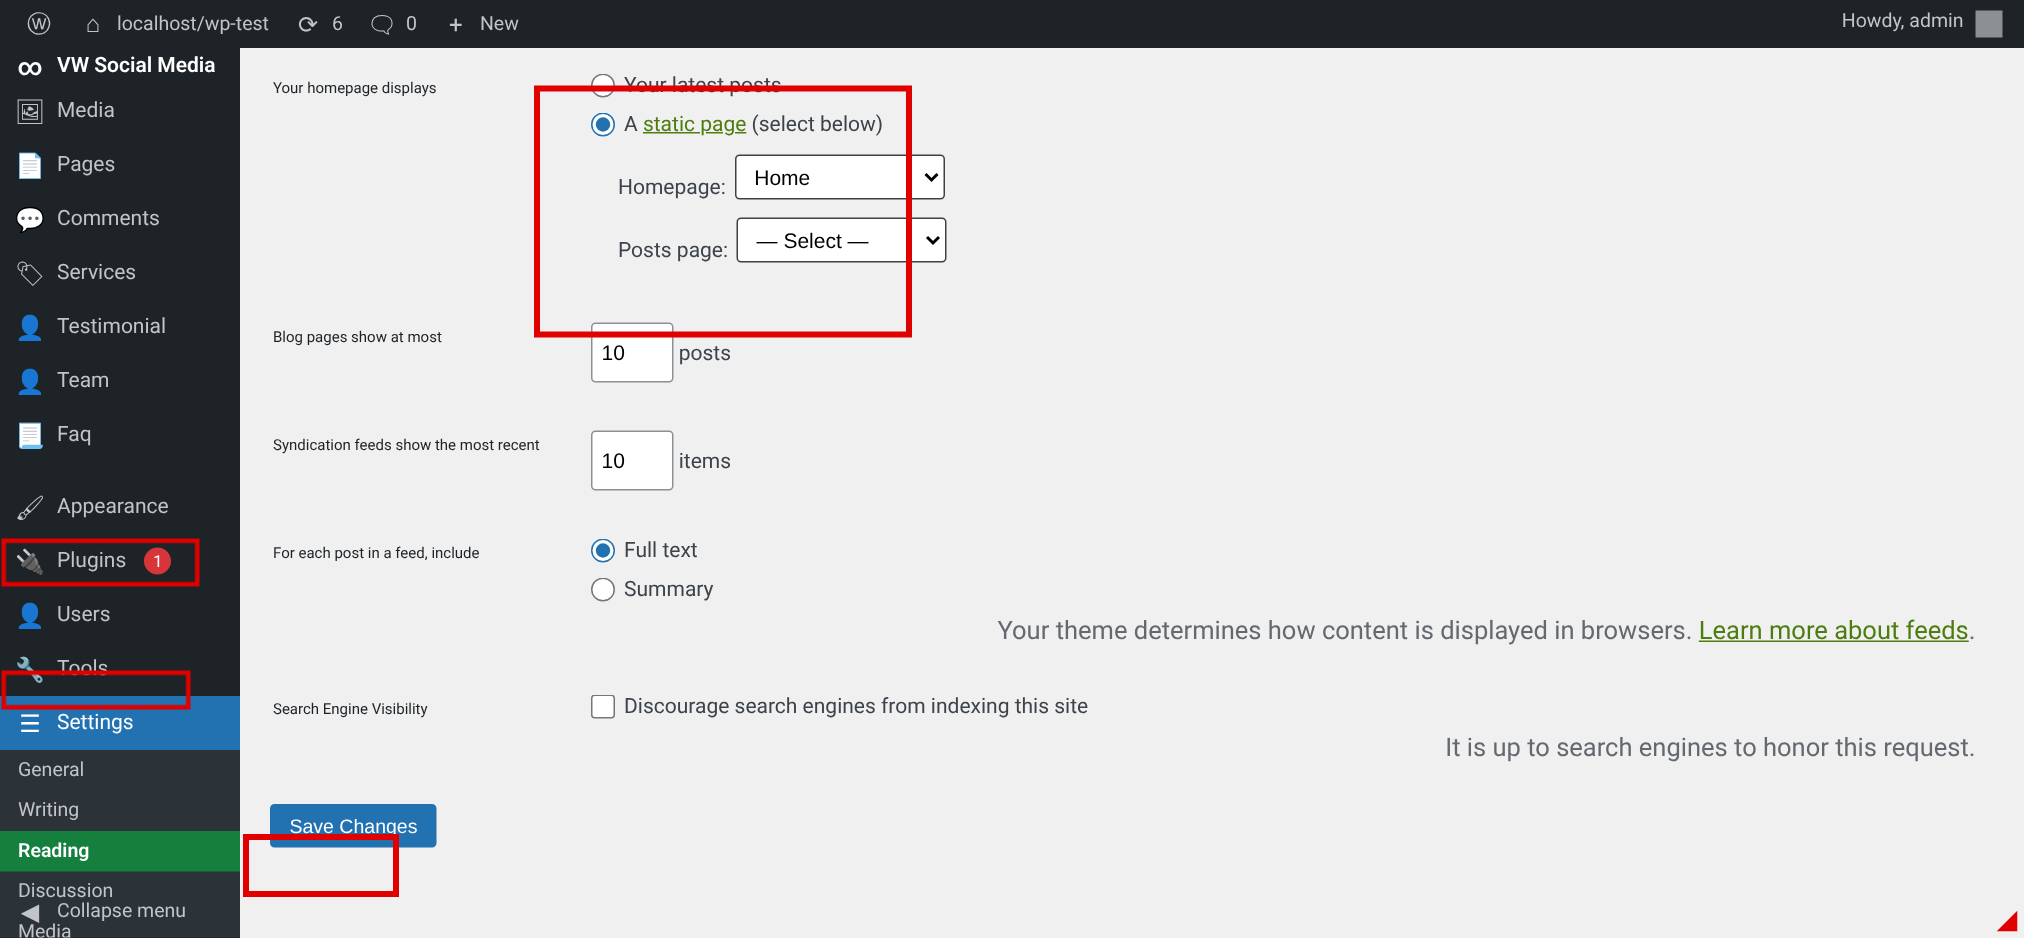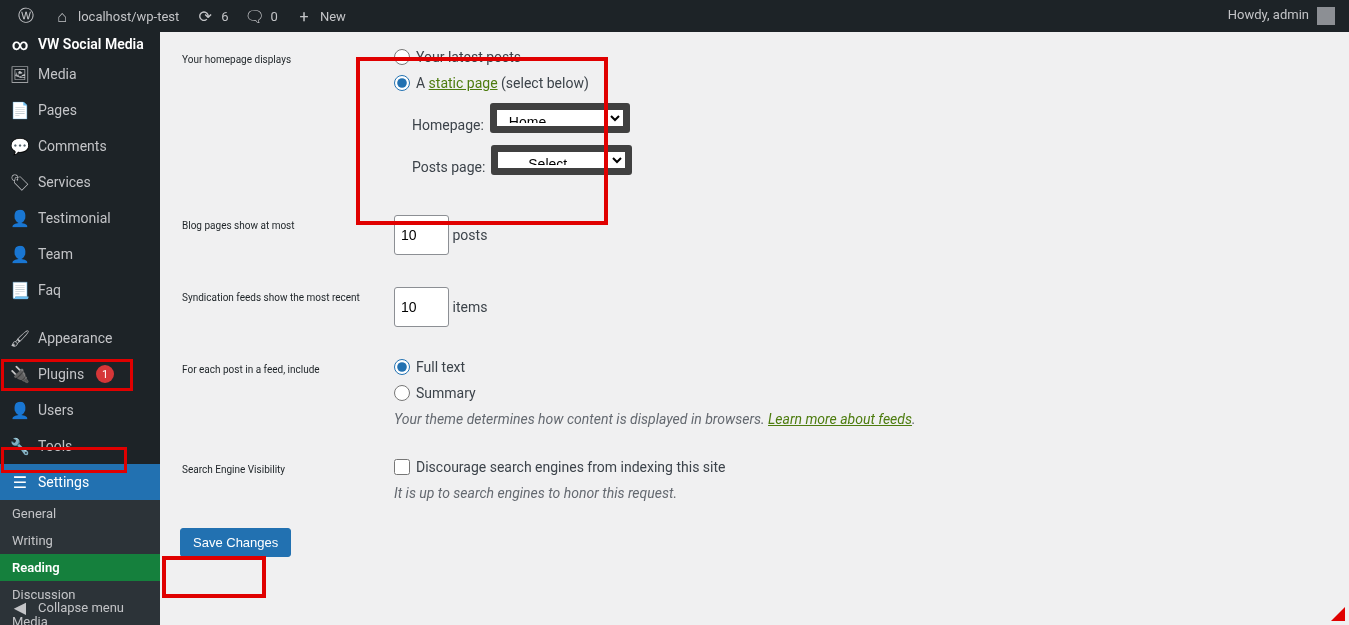--- a/index.html
+++ b/index.html
@@ -31,23 +31,23 @@
   
   .content { position: absolute; left: 160px; top: 32px; right: 0; bottom: 0; background: #f0f0f1; padding: 0 20px 20px 20px; overflow: hidden; }
   .form-table { width: 100%; }
   .form-table tr > th { text-align: left; vertical-align: top; width: 200px; padding: 20px 10px 20px 0; font-weight: 400; color: #1d2327; font-size: 10px; }
   .form-table tr > td { vertical-align: top; padding: 15px 10px; font-size: 14px; color: #3c434a; }
   .radio-row { display: flex; align-items: center; gap: 6px; margin-bottom: 10px; }
   input[type=radio] { width: 16px; height: 16px; accent-color: #2271b1; }
   input[type=checkbox] { width: 16px; height: 16px; accent-color: #2271b1; }
   a.link { color: #4d7c0f; text-decoration: underline; }
   .subfield { display: flex; align-items: flex-end; gap: 6px; margin: 12px 0 8px 18px; }
-  select { border: 7px solid #404040; border-radius: 3px; padding: 3px 24px 3px 8px; font-size: 14px; background: #fff; min-width: 140px; height: 30px; }
+  select { border: 1px solid #404040; border-radius: 3px; padding: 3px 24px 3px 8px; font-size: 14px; background: #fff; min-width: 140px; height: 30px; }
   input.small-text { width: 55px; border: 1px solid #8c8f94; border-radius: 3px; padding: 2px 6px; font-size: 14px; height: 40px; }
-  .desc { color: #646970; font-style: italic; font-size: 14px; margin-top: 6px; }
+  .desc { color: #646970; font-size: 17px; margin-top: 6px; text-align: right; }
   .button-primary { background: #2271b1; border: 1px solid #2271b1; color: #ffffff; padding: 6px 12px; border-radius: 3px; cursor: pointer; font-size: 13px; }
   .collapse { position: absolute; bottom: 0; left: 0; right: 0; padding: 8px 10px; display: flex; gap: 8px; align-items: center; color: #c3c4c7; cursor: pointer; font-size: 13px; }
 
   
   .ico { width: 20px; height: 20px; display: inline-flex; align-items: center; justify-content: center; font-size: 16px; color: inherit; }
 
   .marker-arrow { position: absolute; right: 4px; bottom: 4px; width: 14px; height: 14px; }
 </style>
 </head>
 <body>

